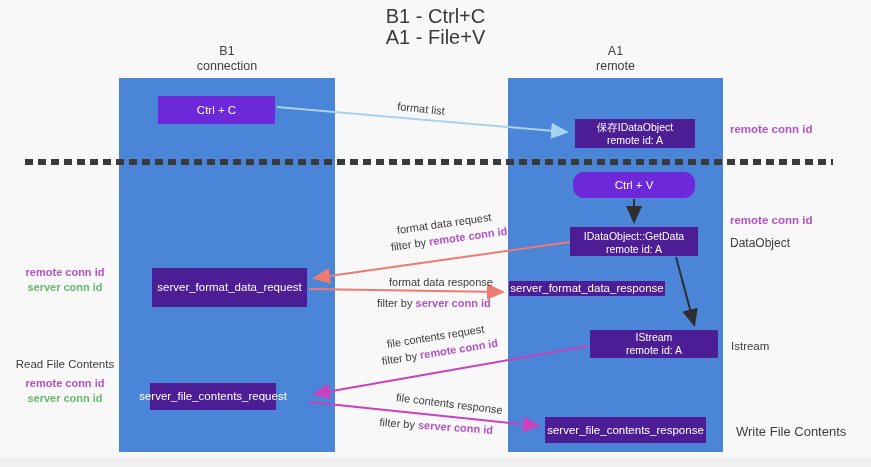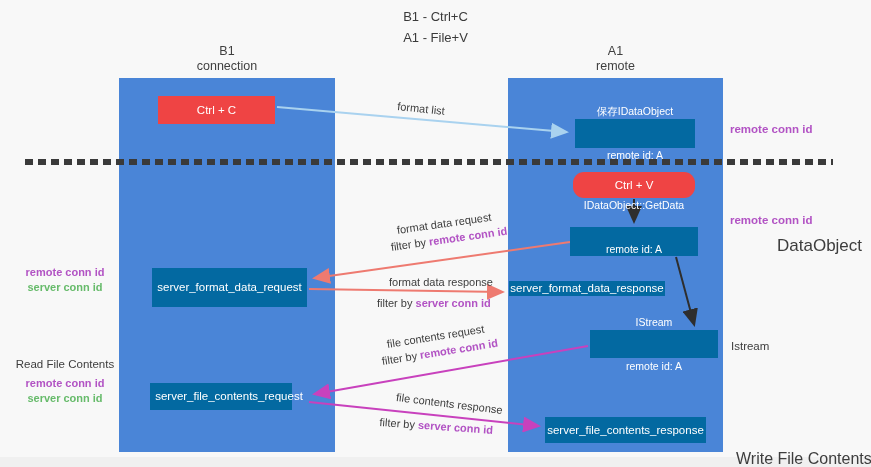--- a/index.html
+++ b/index.html
@@ -4,37 +4,37 @@
 <style>
   html,body{margin:0;padding:0;background:#f8f8f8;}
   #stage{
     position:relative;width:871px;height:467px;overflow:hidden;
     background:#f8f8f8;
     font-family:"Liberation Sans","DejaVu Sans",sans-serif;
     color:#3d3d3d;
   }
   .title{
     position:absolute;top:6px;left:0;width:100%;
-    text-align:center;font-size:13px;line-height:21px;color:#3a3a3a;
+    text-align:center;font-size:20px;line-height:21px;color:#3a3a3a;
   }
   .col-header{
     position:absolute;top:44px;text-align:center;
     font-size:12.5px;line-height:15px;color:#3f3f3f;
   }
   .col{
     position:absolute;top:78px;height:374px;background:#4a85d7;z-index:1;
   }
   svg.wires{position:absolute;top:0;left:0;z-index:5;pointer-events:none;}
   .node{
     position:absolute;z-index:10;display:flex;flex-direction:column;
     align-items:center;justify-content:center;
     color:#ffffff;text-align:center;font-size:11.5px;line-height:13px;
   }
-  .node.green{background:#ef4444;}
-  .node.orange{background:#0369a1;gap:31px;}
+  .node.green{background:#6d28d9;}
+  .node.orange{background:#4c1d95;}
   .node .l2{font-size:10.5px;}
   .lbl{position:absolute;z-index:10;font-size:11px;white-space:nowrap;color:#3d3d3d;}
   .lbl.rot{transform-origin:left top;}
   .purple{color:#b253c4;font-weight:bold;}
   .greentx{color:#67bb6b;font-weight:bold;}
   .side-block{text-align:center;line-height:15px;}
   .bottom-strip{position:absolute;left:0;bottom:0;width:100%;height:10px;background:#f0f0f0;z-index:0;}
 </style>
 </head>
 <body>
@@ -109,21 +109,21 @@
 
   <div class="node orange" style="left:509px;top:281px;width:156px;height:15px;">
     <div>server_format_data_response</div>
   </div>
 
   <div class="node orange" style="left:590px;top:330px;width:128px;height:28px;">
     <div class="l2">IStream</div>
     <div class="l2">remote id: A</div>
   </div>
 
-  <div class="node orange" style="left:150px;top:383px;width:126px;height:27px;padding-left:16px;">
+  <div class="node orange" style="left:150px;top:383px;width:126px;height:27px;">
     <div>server_file_contents_request</div>
   </div>
 
   <div class="node orange" style="left:545px;top:417px;width:161px;height:26px;">
     <div>server_file_contents_response</div>
   </div>
 
   <div class="lbl rot" style="left:398px;top:100px;transform:rotate(6deg);">format list</div>
 
   <div class="lbl rot" style="left:396px;top:224px;transform:rotate(-8deg);">format data request</div>
@@ -141,23 +141,23 @@
     <span>filter by </span><span class="purple">remote conn id</span>
   </div>
 
   <div class="lbl rot" style="left:397px;top:391px;transform:rotate(7deg);">file contents response</div>
   <div class="lbl rot" style="left:380px;top:416px;transform:rotate(4deg);">
     <span>filter by </span><span class="purple">server conn id</span>
   </div>
 
   <div class="lbl purple" style="left:730px;top:123px;font-size:11.5px;">remote conn id</div>
   <div class="lbl purple" style="left:730px;top:214px;font-size:11.5px;">remote conn id</div>
-  <div class="lbl" style="left:730px;top:236px;font-size:17px;margin-left:47px;">DataObject</div>
+  <div class="lbl" style="left:730px;top:236px;font-size:12px;">DataObject</div>
   <div class="lbl" style="left:731px;top:340px;font-size:11.5px;">Istream</div>
-  <div class="lbl" style="left:736px;top:424px;font-size:16px;margin-top:26px;">Write File Contents</div>
+  <div class="lbl" style="left:736px;top:424px;font-size:13px;">Write File Contents</div>
 
   <div class="lbl side-block" style="left:10px;top:265px;width:110px;">
     <div class="purple">remote conn id</div>
     <div class="greentx">server conn id</div>
   </div>
 
   <div class="lbl side-block" style="left:10px;top:357px;width:110px;">
     <div style="font-size:11.5px;margin-bottom:4px;">Read File Contents</div>
     <div class="purple">remote conn id</div>
     <div class="greentx">server conn id</div>

